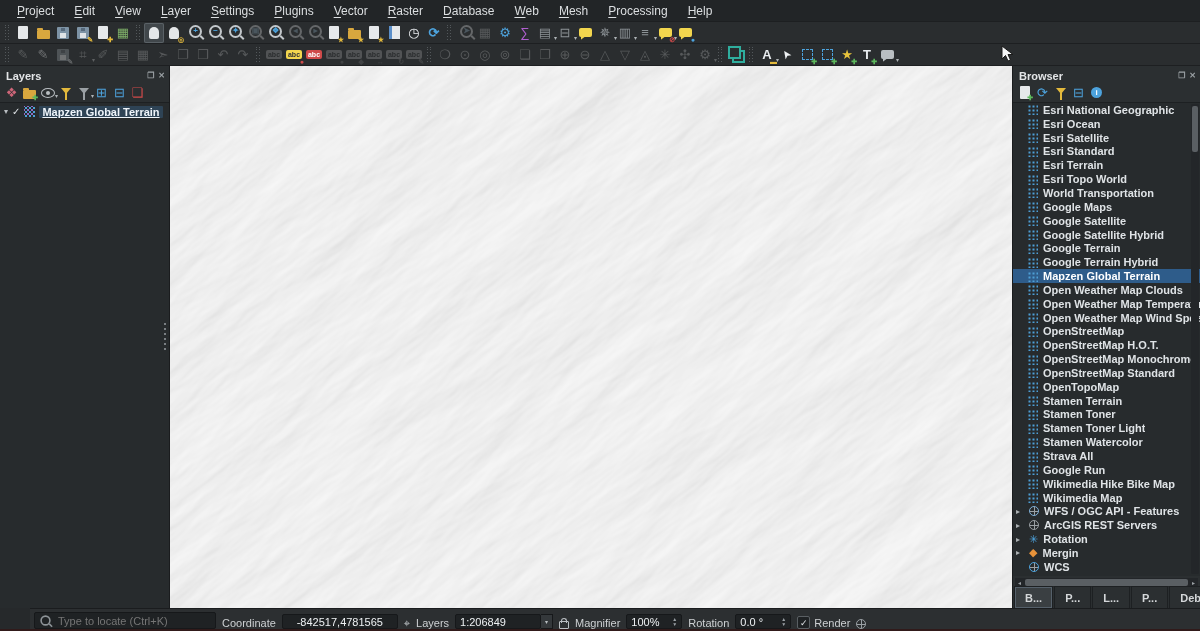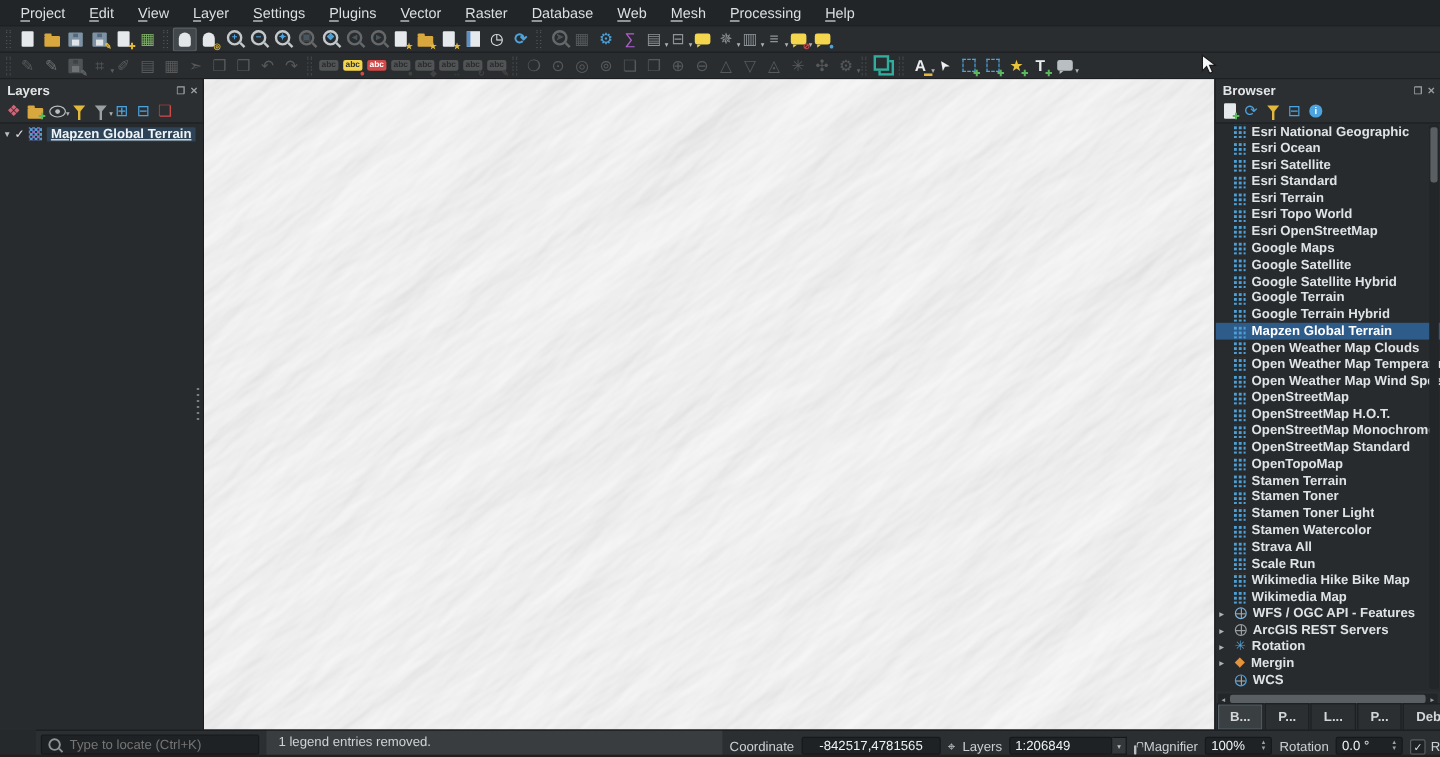--- a/index.html
+++ b/index.html
@@ -538,21 +538,21 @@
         <div class="bitem child">
           <span class="dotsi"></span>
           <span class="blabel">Esri Terrain</span>
         </div>
         <div class="bitem child">
           <span class="dotsi"></span>
           <span class="blabel">Esri Topo World</span>
         </div>
         <div class="bitem child">
           <span class="dotsi"></span>
-          <span class="blabel">Esri OpenStreetMap</span>
+          <span class="blabel">World Transportation</span>
         </div>
         <div class="bitem child">
           <span class="dotsi"></span>
           <span class="blabel">Google Maps</span>
         </div>
         <div class="bitem child">
           <span class="dotsi"></span>
           <span class="blabel">Google Satellite</span>
         </div>
         <div class="bitem child">
@@ -618,21 +618,21 @@
         <div class="bitem child">
           <span class="dotsi"></span>
           <span class="blabel">Stamen Watercolor</span>
         </div>
         <div class="bitem child">
           <span class="dotsi"></span>
           <span class="blabel">Strava All</span>
         </div>
         <div class="bitem child">
           <span class="dotsi"></span>
-          <span class="blabel">Scale Run</span>
+          <span class="blabel">Google Run</span>
         </div>
         <div class="bitem child">
           <span class="dotsi"></span>
           <span class="blabel">Wikimedia Hike Bike Map</span>
         </div>
         <div class="bitem child">
           <span class="dotsi"></span>
           <span class="blabel">Wikimedia Map</span>
         </div>
         <div class="bitem">
@@ -676,23 +676,20 @@
       <span class="dtab">P...</span>
       <span class="dtab">L...</span>
       <span class="dtab">P...</span>
       <span class="dtab">Debu...</span>
     </div>
 
   <div id="statusbar">
     <div id="locate">
       <span class="mag"></span>
       <input type="text" placeholder="Type to locate (Ctrl+K)" style="">
-    </div>
-    <div id="msgseg">
-      <span>1 legend entries removed.</span>
     </div>
     <span class="slabel">Coordinate</span>
     <div class="sfield" style="width:116px">
       <span>-842517,4781565</span>
     </div>
     <span class="g" style="color:#b9bec2;font-size:11px">⌖</span>
     <span class="slabel">Layers</span>
     <div class="group">
       <div class="sfield" style="width:86px;justify-content:flex-start">
         <span>1:206849</span>

